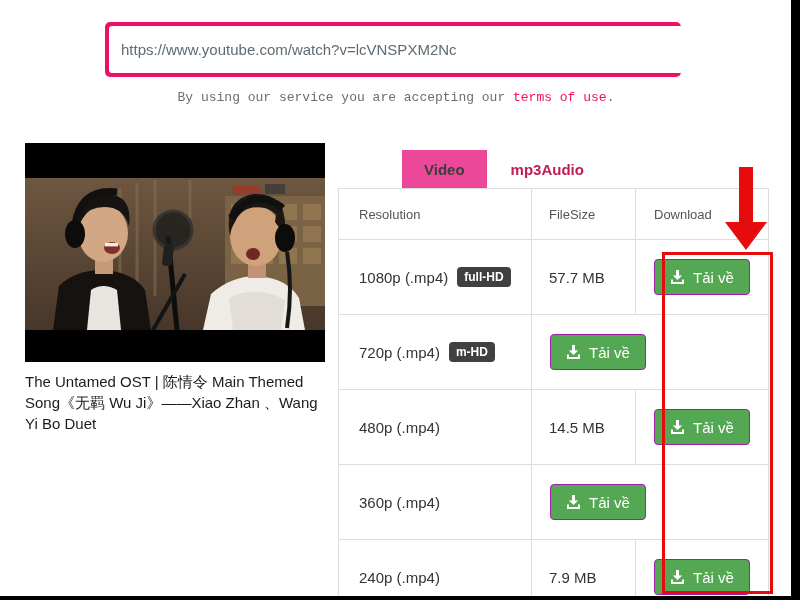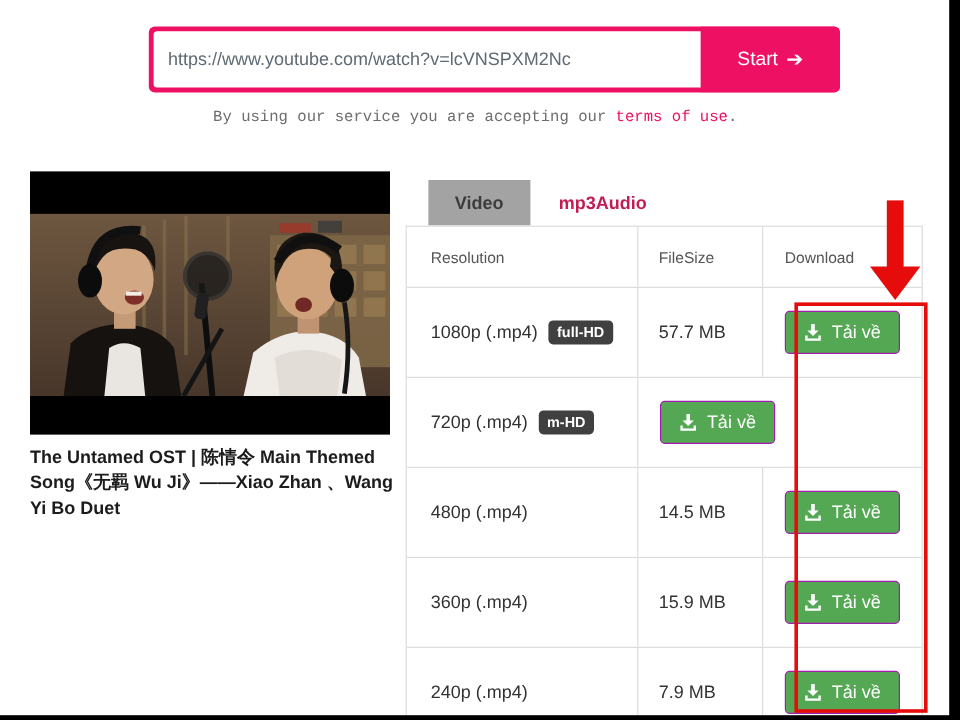--- a/index.html
+++ b/index.html
@@ -5,21 +5,21 @@
   * { margin:0; padding:0; box-sizing:border-box; }
   html,body { background:#fff; }
   body { font-family:"Liberation Sans", sans-serif; }
   #screen {
     position:relative; width:800px; height:600px;
     background:#ffffff; overflow:hidden;
   }
 
   
   .search-box {
-    position:absolute; left:124px; top:22px; width:576px; height:55px;
+    position:absolute; left:105px; top:22px; width:576px; height:55px;
     background:#ee1063; border-radius:5px; display:flex; overflow:hidden;
   }
   .url-input {
     flex:1; margin:4px 0 4px 4px; border:none; outline:none;
     border-radius:3px 0 0 3px; background:#fff;
     font-family:"Liberation Sans", sans-serif;
     font-size:15px; color:#5f6a72; padding:0 12px;
   }
   .start-button {
     width:116px; border:none; background:#ee1063; color:#fff;
@@ -35,27 +35,27 @@
   }
   .terms-link { color:#ee1063; text-decoration:none; cursor:pointer; }
 
   
   .thumb {
     position:absolute; left:25px; top:143px; width:300px; height:219px;
     background:#000;
   }
   .video-title {
     position:absolute; left:25px; top:371px; width:306px;
-    font-size:15px; font-weight:bold; color:#1c1c1c; line-height:21px;
+    font-size:15px; font-weight:normal; color:#1c1c1c; line-height:21px;
   }
 
   
   .tabs { position:absolute; left:357px; top:150px; height:38px; display:flex; align-items:stretch; }
   .tab { font-size:15px; font-weight:bold; display:flex; align-items:center; cursor:pointer; }
-  .tab-active { background:#a3a3a3; color:#3c3c3c; padding:0 22px; }
+  .tab-active { background:#ec4899; color:#3c3c3c; padding:0 22px;margin-left:45px; }
   .tab-link { color:#c01d53; }
   .tab-mp3 { margin-left:24px; }
   .tab-audio { }
 
   
   .dl-table {
     position:absolute; left:338px; top:188px; width:431px; height:412px;
     border:1px solid #ddd; border-bottom:none; background:#fff;
   }
   .t-row { display:flex; border-bottom:1px solid #ddd; }
@@ -97,24 +97,20 @@
   .edge-right  { position:absolute; left:791px; top:0; width:9px; height:600px; background:#000; }
   .edge-bottom { position:absolute; left:0; top:596px; width:800px; height:4px; background:#000; }
 </style>
 </head>
 <body>
 
 <div id="screen">
 
   <div class="search-box">
     <input class="url-input" type="text" readonly="" value="https://www.youtube.com/watch?v=lcVNSPXM2Nc" style="">
-    <button class="start-button">
-      <span>Start</span>
-      <span class="start-arrow">➔</span>
-    </button>
   </div>
 
   <div class="terms-line">
     <span>By using our service you are accepting our </span><a class="terms-link">terms of use</a><span>.</span>
   </div>
 
   <div class="thumb">
     <svg width="300" height="219" viewBox="0 0 300 219">
 
       <rect x="0" y="0" width="300" height="219" fill="#000"></rect>
@@ -271,23 +267,20 @@
           <span>Tải về</span>
         </button>
       </div>
     </div>
 
     <div class="t-row t-body-row">
       <div class="c1">
         <span>360p (.mp4)</span>
 
       </div>
-      <div class="c2">
-        <span>15.9 MB</span>
-      </div>
       <div class="c3">
         <button class="dl-btn">
           <svg class="dl-icon" width="15" height="15" viewBox="0 0 15 15" fill="#fff">
             <path d="M6 0h3v5.5h3.2L7.5 10 2.8 5.5H6z"></path>
             <path d="M1 9.5h2v2.5h9V9.5h2V14H1z"></path>
           </svg>
           <span>Tải về</span>
         </button>
       </div>
     </div>

